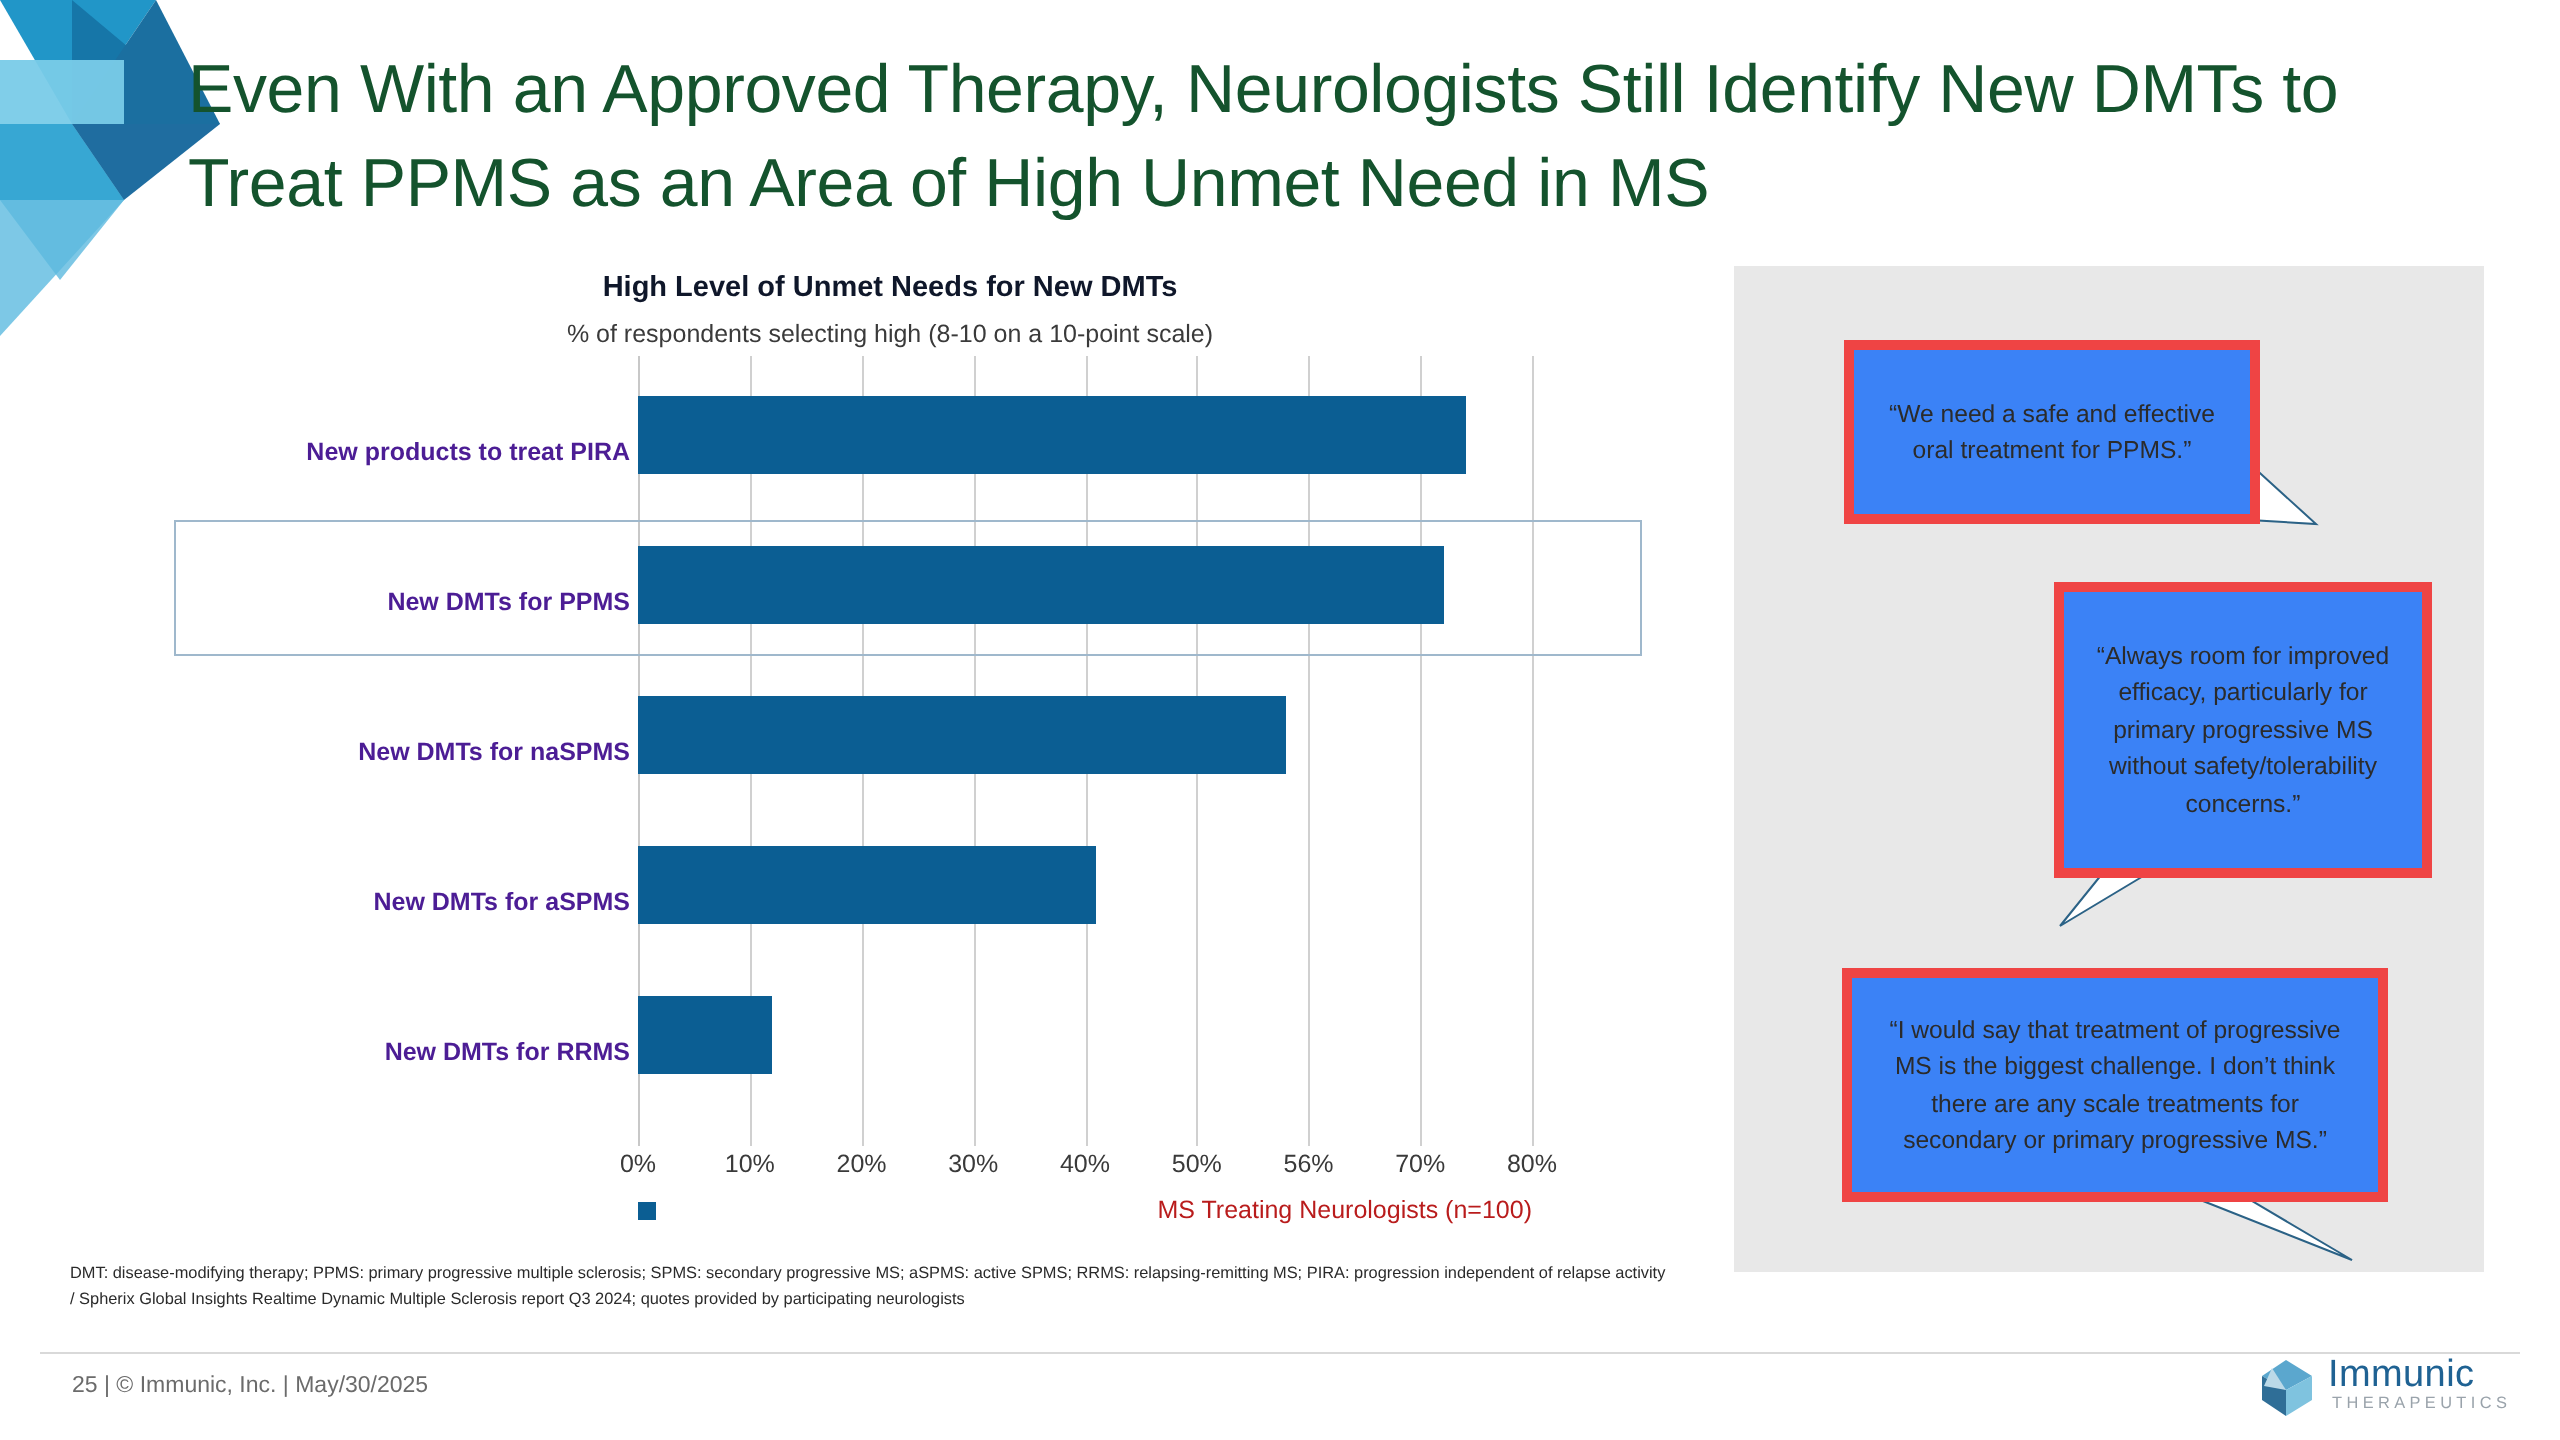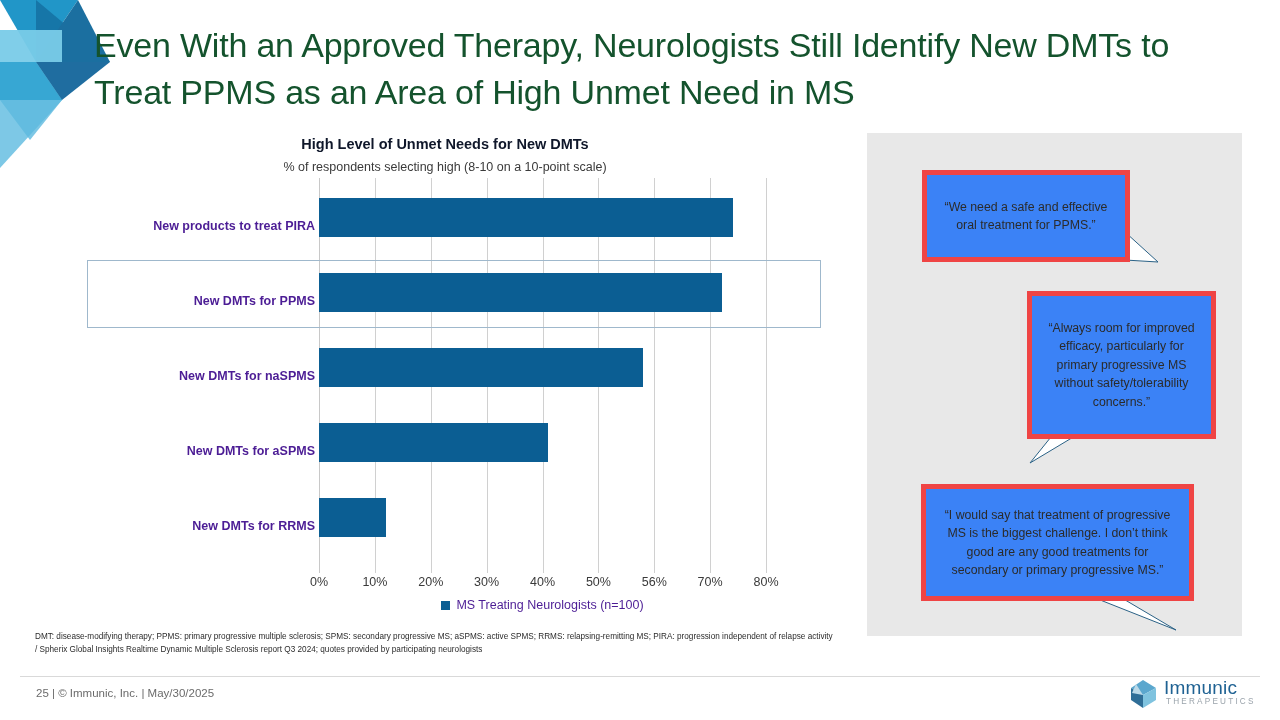--- a/index.html
+++ b/index.html
@@ -51,22 +51,22 @@
   }
 
   #xticks { position:absolute; left:289px; top:447px; width:447px; height:20px; }
   .xtick {
     position:absolute; transform:translateX(-50%);
     font-size:12.5px; color:#3a3a3a;
   }
 
   #legend {
     position:absolute; left:289px; top:470px; width:447px;
-    display:flex; align-items:center; justify-content:center;
-    font-size:12.5px; color:#4c1d95;
+    display:flex; align-items:center; justify-content:space-between;
+    font-size:12.5px; color:#b91c1c;
   }
   #legend .swatch { width:9px; height:9px; background:#0B5E93; margin-right:6px; display:inline-block; }
 
   
   #highlight {
     position:absolute; left:87px; top:260px; width:734px; height:68px;
     border:1px solid #9FB8CC; background:transparent; box-sizing:border-box;
   }
 
   
@@ -195,21 +195,21 @@
     <polygon points="55,0 25,2 0,33" fill="#ffffff" stroke="#2B6286" stroke-width="1"></polygon>
   </svg>
   <div class="callout" id="q2">
     <div class="ctext">“Always room for improved efficacy, particularly for primary progressive MS without safety/tolerability concerns.”</div>
   </div>
 
   <svg class="tail" style="left:1080px; top:592px; width:110px; height:45px;" viewBox="0 0 110 45">
     <polygon points="0,0 35,2 96,38" fill="#ffffff" stroke="#2B6286" stroke-width="1"></polygon>
   </svg>
   <div class="callout" id="q3">
-    <div class="ctext">“I would say that treatment of progressive MS is the biggest challenge. I don’t think good are any good treatments for secondary or primary progressive MS.”</div>
+    <div class="ctext">“I would say that treatment of progressive MS is the biggest challenge. I don’t think there are any scale treatments for secondary or primary progressive MS.”</div>
   </div>
 
   <div id="footnote">DMT: disease-modifying therapy; PPMS: primary progressive multiple sclerosis; SPMS: secondary progressive MS; aSPMS: active SPMS; RRMS: relapsing-remitting MS; PIRA: progression independent of relapse activity / Spherix Global Insights Realtime Dynamic Multiple Sclerosis report Q3 2024; quotes provided by participating neurologists</div>
 
   <div id="footer-rule"></div>
   <div id="footer-text">25   |  © Immunic, Inc.  | May/30/2025</div>
 
   <div id="logo">
     <svg style="position:absolute;left:0;top:0;width:30px;height:30px;" viewBox="0 0 30 30">
       <polygon points="15,1 28,9 15,16 3,9" fill="#5BA7CE"></polygon>

